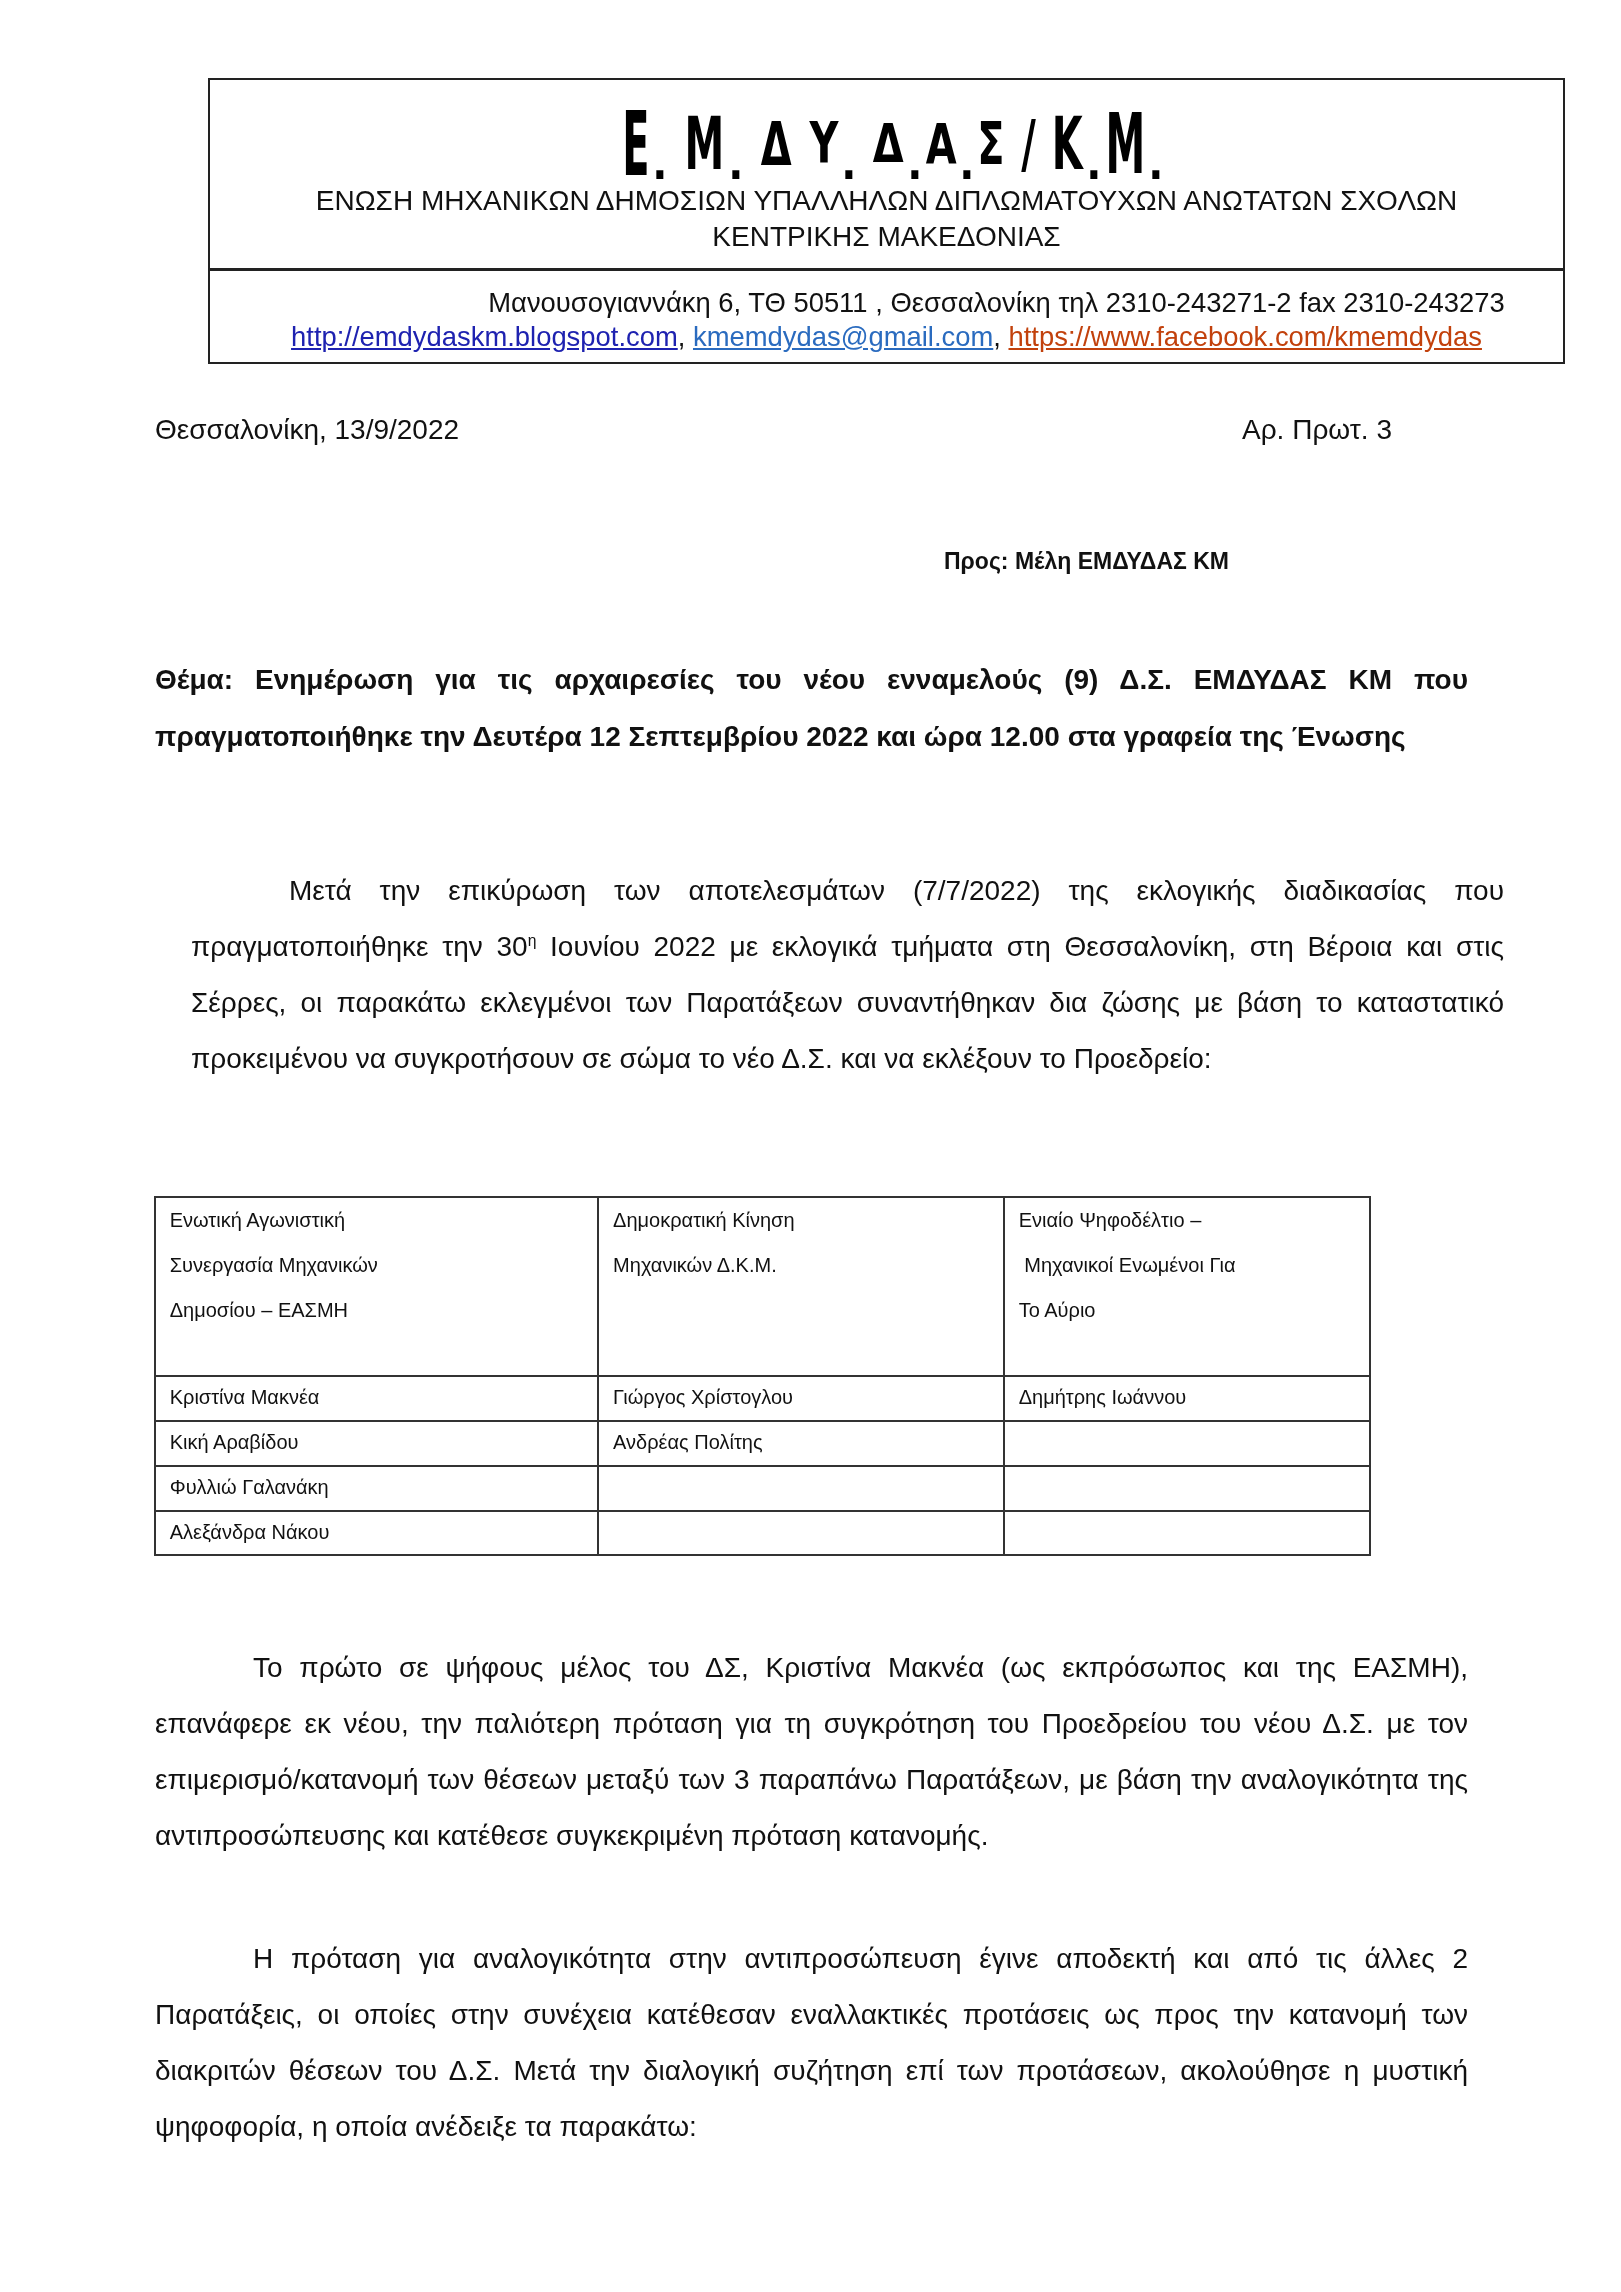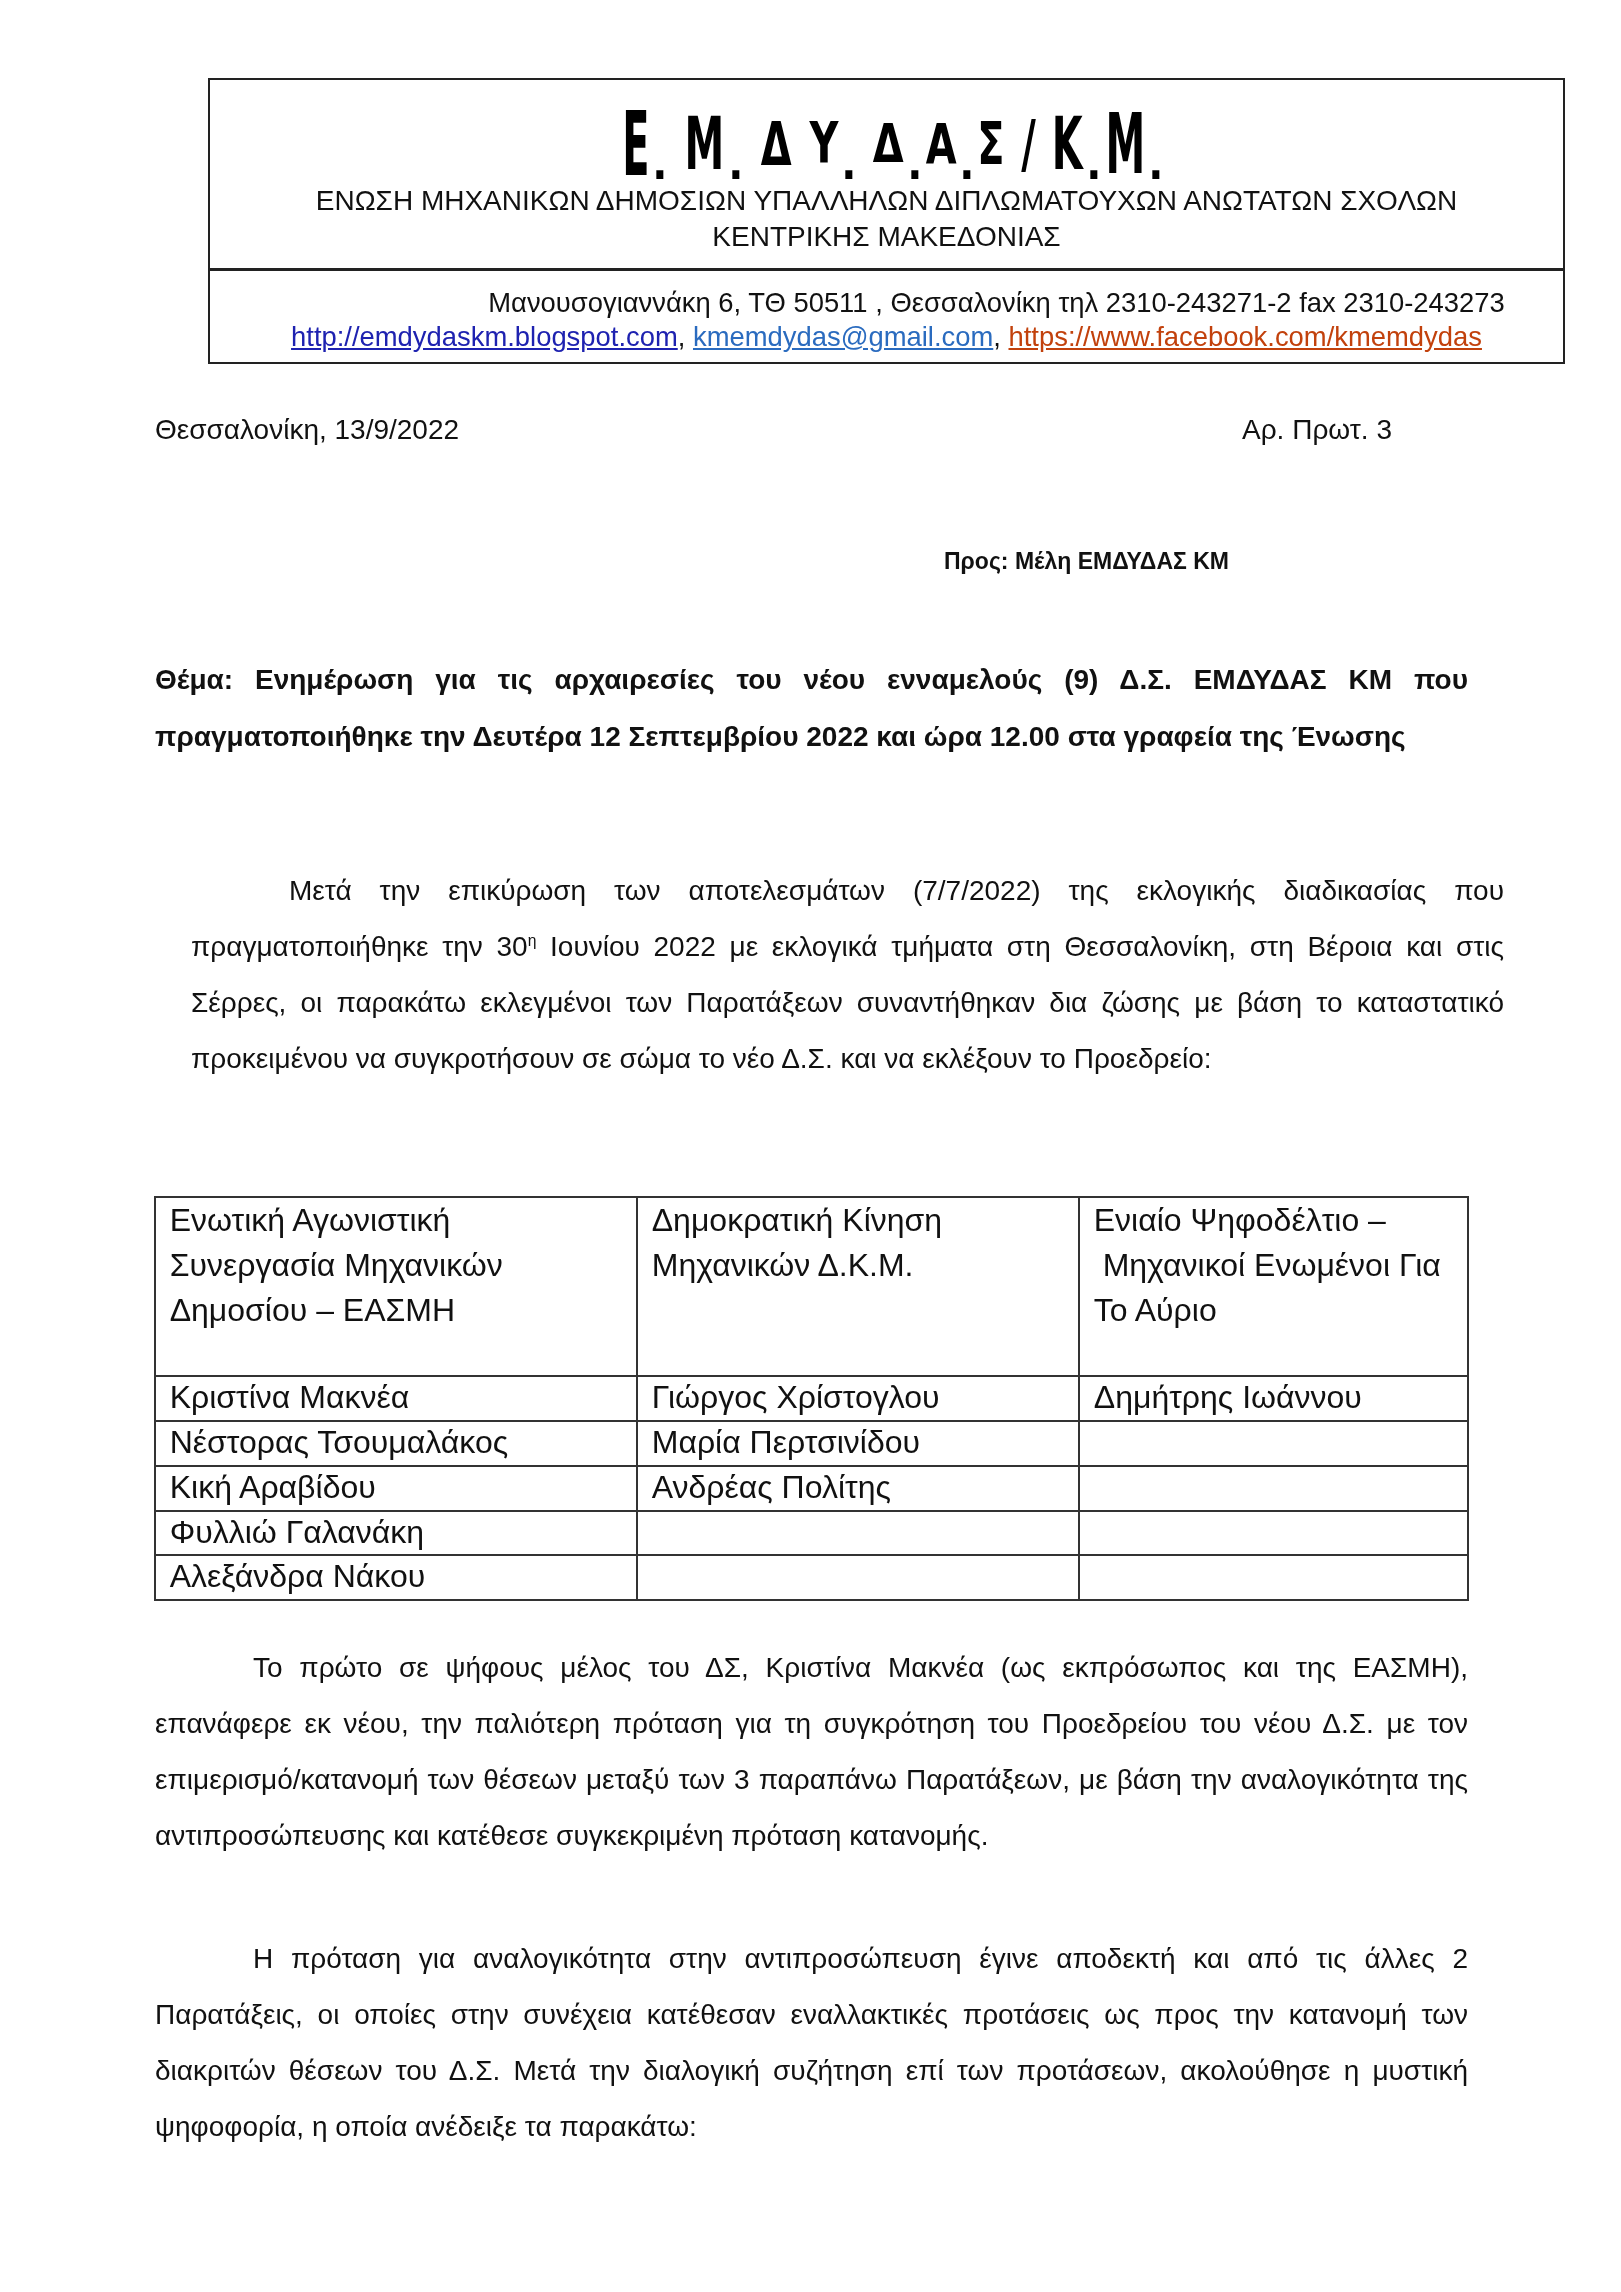--- a/index.html
+++ b/index.html
@@ -28,21 +28,21 @@
 
   .para { left:155px; width:1313px; font-size:28px; line-height:56px; text-align:justify; }
   .para .ind { display:inline-block; width:98px; }
   #subject { top:651px; font-weight:bold; line-height:57px; }
   #p1 { top:863px;margin-left:36px; }
   #p2 { top:1640px; }
   #p3 { top:1931px; }
   sup { font-size:15.7px; line-height:0; }
 
   
-  #tbl { left:154px; top:1196px; width:1315px; border-collapse:collapse; font-size:32px; }
+  #tbl { left:154px; top:1196px; width:1217px; border-collapse:collapse; font-size:20px; }
   #tbl td { border:2px solid #333; vertical-align:top; padding:3.9px 13.7px; line-height:45px; }
   #tbl tr.h td { height:173px; line-height:45px; padding-top:0; }
   #tbl tr.r td { height:38px; line-height:37px; padding-top:2px; padding-bottom:2.9px; }
   #tbl col.c1 { width:483px; } #tbl col.c2 { width:443px; } #tbl col.c3 { width:389px; }
 </style>
 </head>
 <body>
 
 <div id="hdr" class="abs"></div>
 <div id="hdr-div" class="abs"></div>
@@ -108,25 +108,20 @@
           <div style="white-space: pre;"> Μηχανικοί Ενωμένοι Για</div>
           <div style="white-space: pre;">Το Αύριο</div>
         </td>
       </tr>
       <tr class="r">
         <td>Κριστίνα Μακνέα</td>
         <td>Γιώργος Χρίστογλου</td>
         <td>Δημήτρης Ιωάννου</td>
       </tr>
       <tr class="r">
-        <td>Νέστορας Τσουμαλάκος</td>
-        <td>Μαρία Περτσινίδου</td>
-        <td></td>
-      </tr>
-      <tr class="r">
         <td>Κική Αραβίδου</td>
         <td>Ανδρέας Πολίτης</td>
         <td></td>
       </tr>
       <tr class="r">
         <td>Φυλλιώ Γαλανάκη</td>
         <td></td>
         <td></td>
       </tr>
       <tr class="r">

